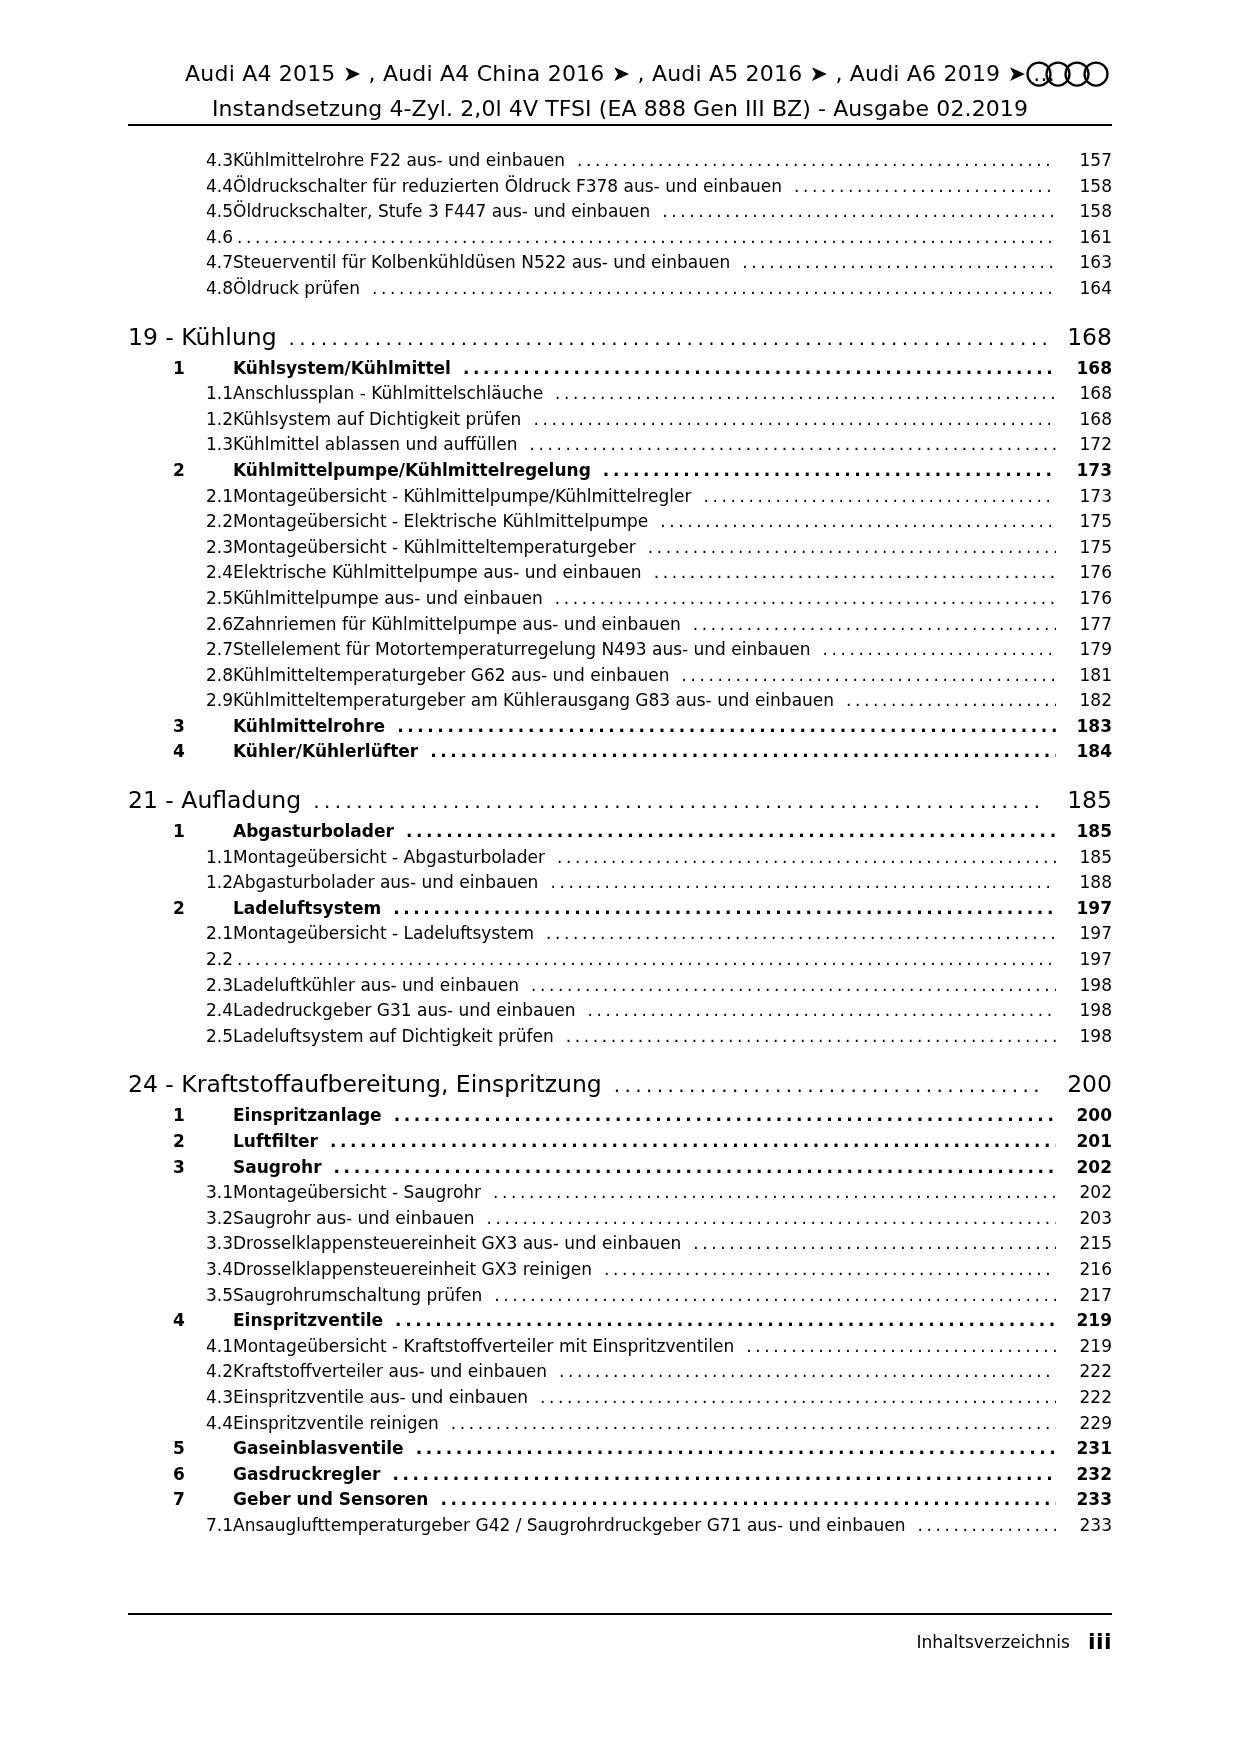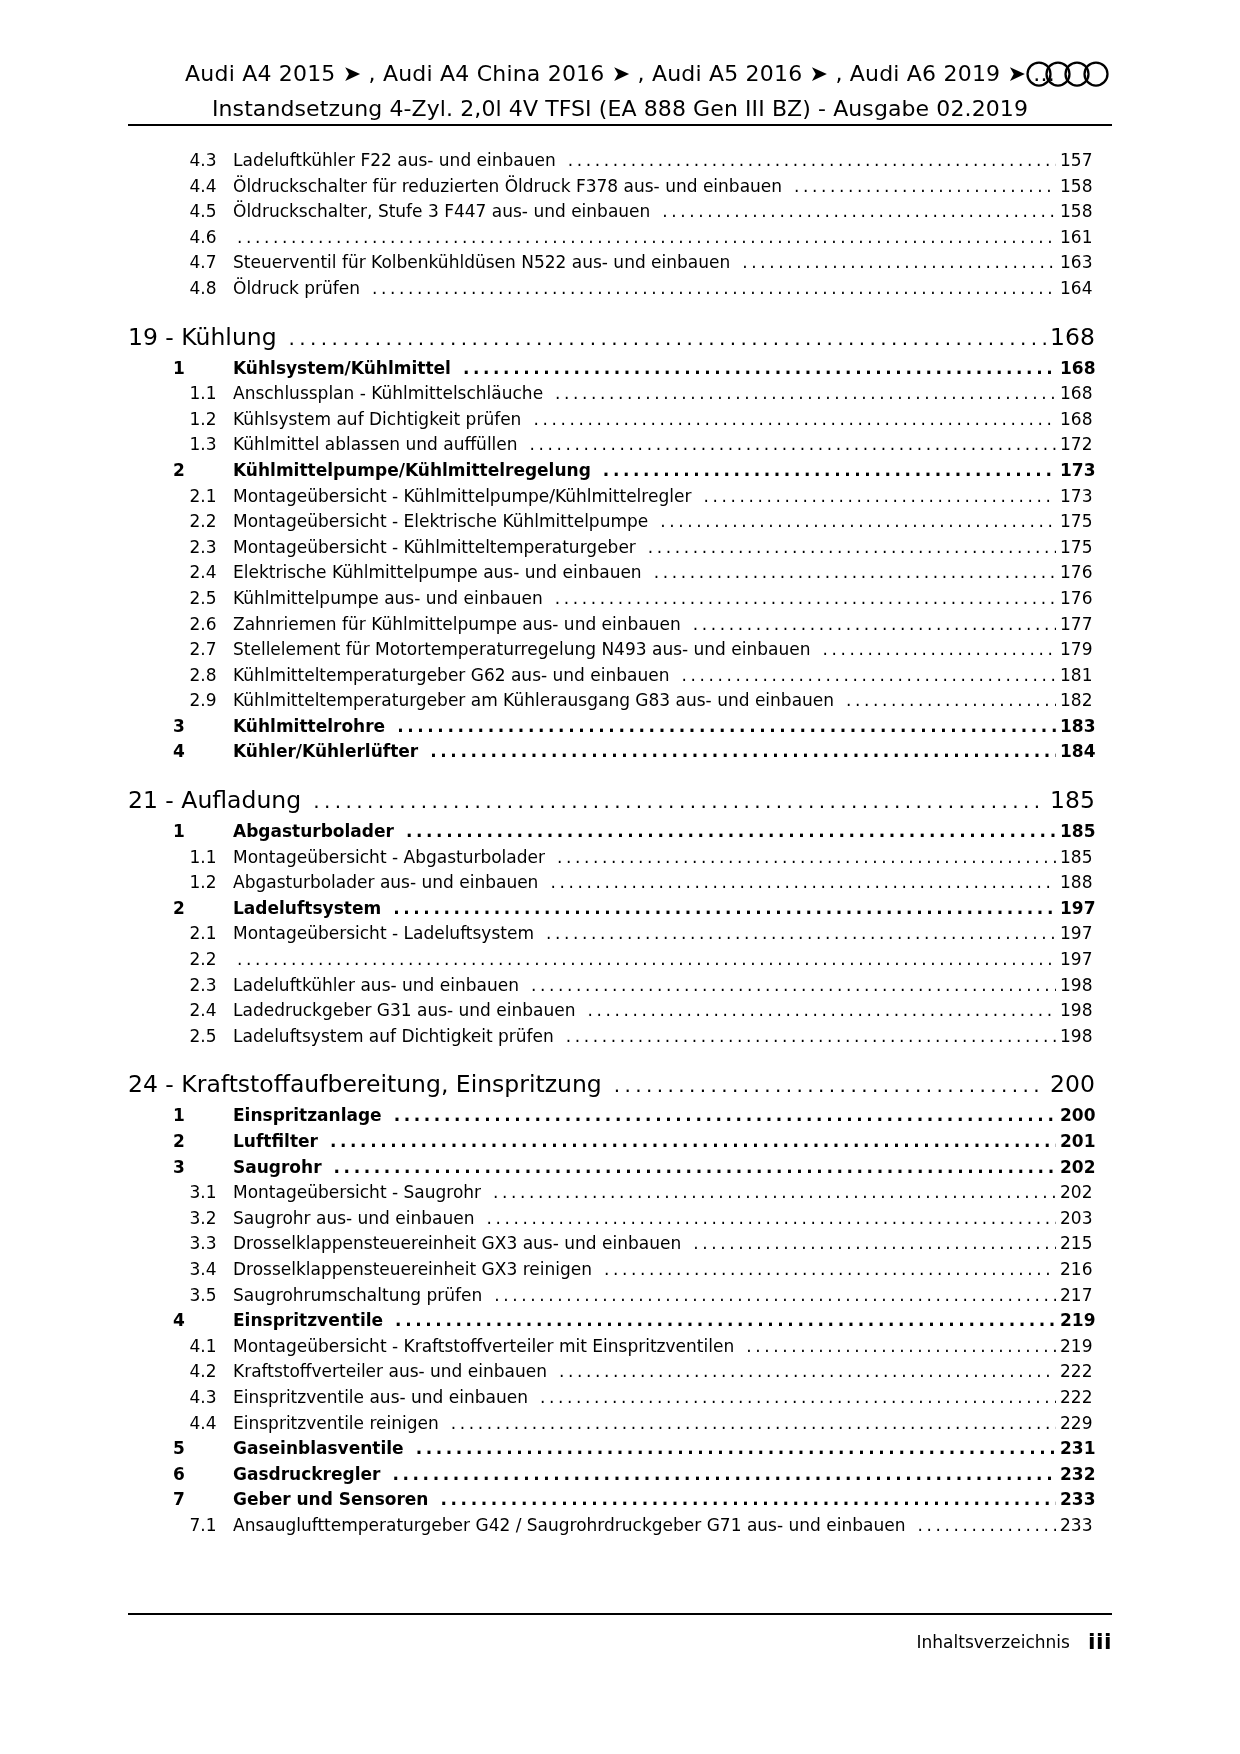--- a/index.html
+++ b/index.html
@@ -72,21 +72,21 @@
 
   
   .row.sub {
     font-size: 17px;
     line-height: 25.6px;
     font-weight: normal;
   }
   .row.sub .num {
     width: 105px;
     flex: 0 0 105px;
-    text-align: center;
+    text-align: right;
     padding-left: 45px;
     box-sizing: border-box;
   }
 
   
   .row.sec {
     font-size: 17px;
     line-height: 25.6px;
     font-weight: bold;
   }
@@ -131,20 +131,21 @@
     color: #000;
     display: block;
     line-height: 1em;
   }
   .row.chap .leader::before {
     letter-spacing: 4.4px;
     font-size: 20px;
   }
   .pageno {
     flex: 0 0 auto;
+    text-align: right;
     width: 52px;
     white-space: nowrap;
   }
   .row.chap .pageno {
     width: 62px;
     font-size: 23.5px;
   }
 
   .chapter-block {
     margin-top: 18px;
@@ -198,21 +199,21 @@
       </g>
     </svg>
     <div class="header-rule"></div>
   </div>
 
   <div class="toc">
 
     <div>
       <div class="row sub">
         <span class="num">4.3</span>
-        <span class="title">Ladeluftkühler F22 aus- und einbauen</span>
+        <span class="title">Kühlmittelrohre F22 aus- und einbauen</span>
         <span class="leader"></span>
         <span class="pageno">157</span>
       </div>
       <div class="row sub">
         <span class="num">4.4</span>
         <span class="title">Öldruckschalter für reduzierten Öldruck F378 aus- und einbauen</span>
         <span class="leader"></span>
         <span class="pageno">158</span>
       </div>
       <div class="row sub">

